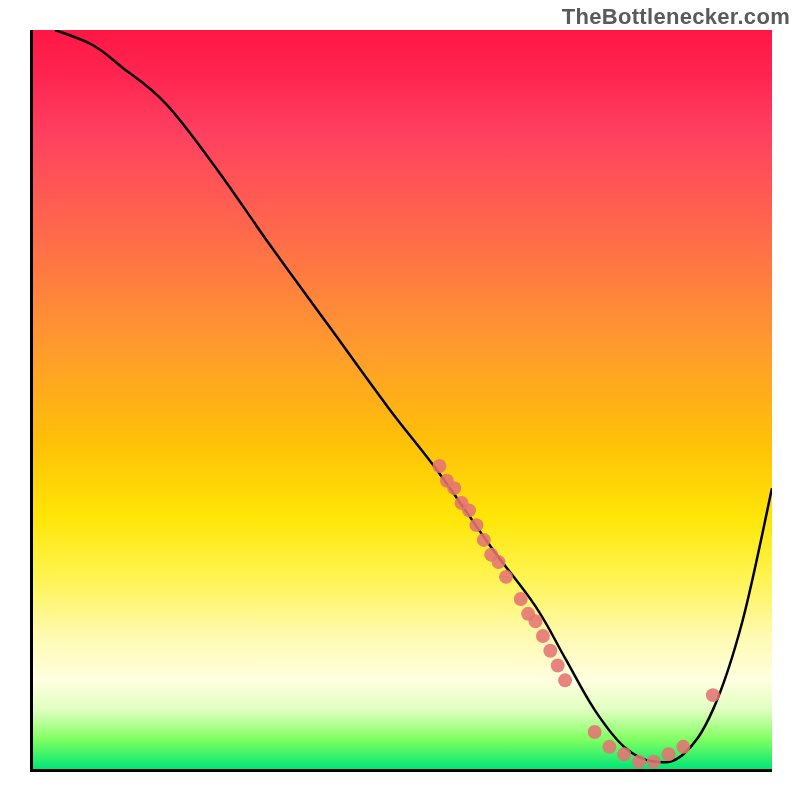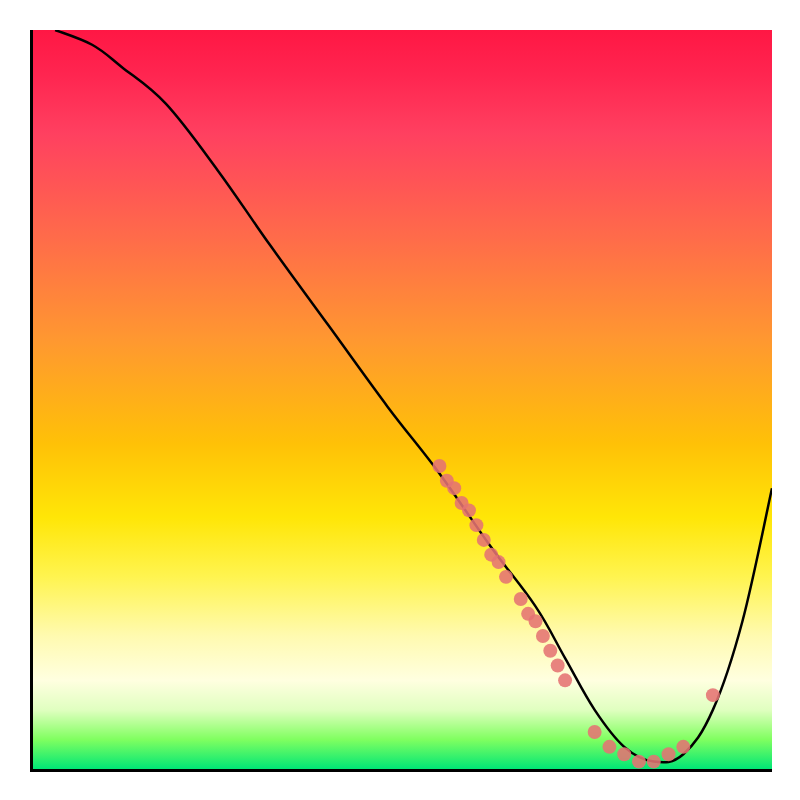--- a/index.html
+++ b/index.html
@@ -57,20 +57,21 @@
       top: 0;
       width: 100%;
       height: 100%;
       pointer-events: none;
     }
   </style>
 </head>
 <body>
 
 <div class="chart-container">
+  <div class="watermark">TheBottlenecker.com</div>
   <div class="plot-area">
     <div class="gradient-bg"></div>
     <svg class="curve" viewBox="0 0 742 742" preserveAspectRatio="none">
       <path id="curve-path" fill="none" stroke="#000000" stroke-width="2.5" d="M 22.26 0.00 C 28.94 2.67, 47.34 8.16, 59.36 14.84 C 71.38 21.52, 75.68 26.42, 89.04 37.10 C 102.40 47.78, 116.20 55.50, 133.56 74.20 C 150.92 92.90, 166.80 115.60, 185.50 140.98 C 204.20 166.36, 217.41 187.13, 237.44 215.18 C 257.47 243.23, 275.43 267.42, 296.80 296.80 C 318.17 326.18, 336.13 351.71, 356.16 378.42 C 376.19 405.13, 389.40 419.82, 408.10 445.20 C 426.80 470.58, 442.68 495.36, 460.04 519.40 C 477.40 543.44, 491.20 558.73, 504.56 578.76 C 517.92 598.79, 523.56 612.00, 534.24 630.70 C 544.92 649.40, 553.24 666.61, 563.92 682.64 C 574.60 698.67, 582.92 710.39, 593.60 719.74 C 604.28 729.09, 612.60 733.24, 623.28 734.58 C 633.96 735.92, 642.28 736.51, 652.96 727.16 C 663.64 717.81, 671.96 706.68, 682.64 682.64 C 693.32 658.60, 701.64 633.67, 712.32 593.60 C 723.00 553.53, 736.66 484.08, 742.00 460.04"></path>
       <g id="scatter-group">
           <circle cx="408.10" cy="437.78" r="7" fill="#e57373" fill-opacity="0.88"></circle>
           <circle cx="415.52" cy="452.62" r="7" fill="#e57373" fill-opacity="0.88"></circle>
           <circle cx="422.94" cy="460.04" r="7" fill="#e57373" fill-opacity="0.88"></circle>
           <circle cx="430.36" cy="474.88" r="7" fill="#e57373" fill-opacity="0.88"></circle>
           <circle cx="437.78" cy="482.30" r="7" fill="#e57373" fill-opacity="0.88"></circle>

